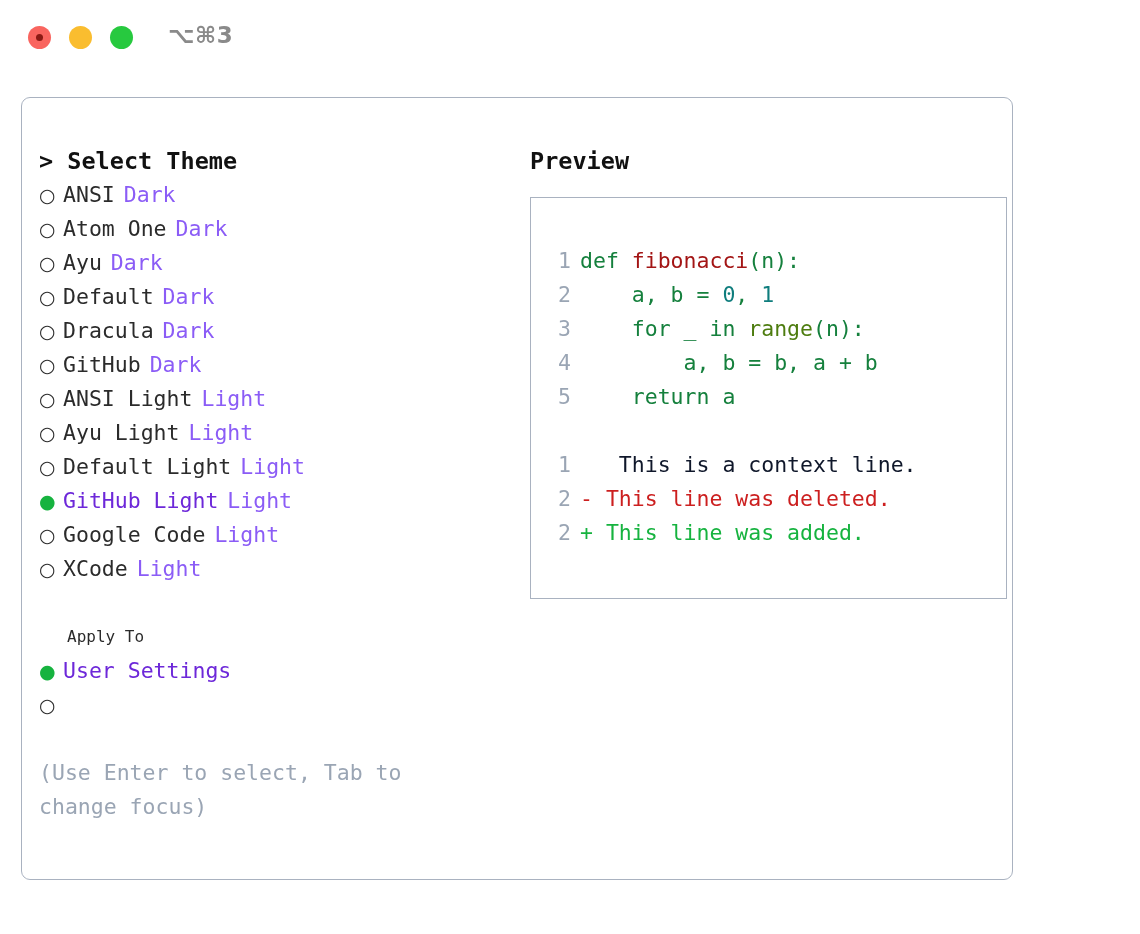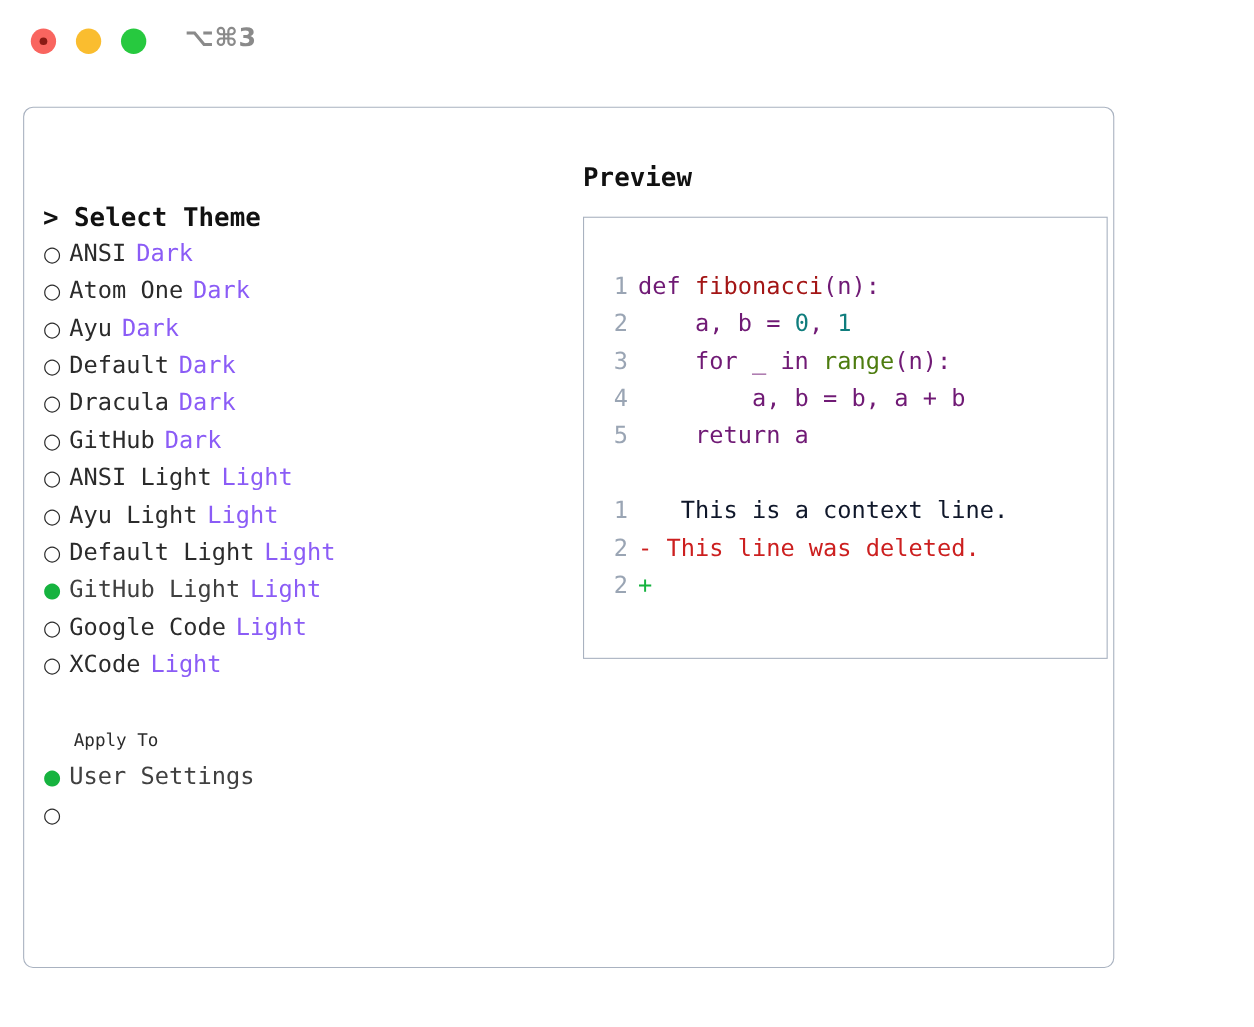--- a/index.html
+++ b/index.html
@@ -88,21 +88,20 @@
     left: 0; top: 0;
     width: 100%; height: 100%;
   }
 
   
   .left-col {
     position: absolute;
     left: 17px;
     top: 46px;
     width: 450px;
-    margin-top: 36px;
   }
 
   .header-line {
     font-size: 23.5px;
     font-weight: bold;
     color: #111111;
     line-height: 34px;
     white-space: pre;
   }
 
@@ -117,21 +116,21 @@
     width: 24px;
     flex: 0 0 24px;
     font-size: 19px;
     color: #2b2b2b;
     font-family: "DejaVu Sans", "Liberation Sans", sans-serif;
   }
   .bullet.sel {
     color: #16b33f;
   }
   .opt-label { color: #2b2b2b; }
-  .opt-label.sel { color: #404040; }
+  .opt-label.sel { color: #6d28d9; }
   .opt-tag {
     color: #8b5cf6;
     padding-left: 9px;
   }
 
   .section-head {
     font-size: 16px;
     color: #2b2b2b;
     line-height: 34px;
     padding-left: 28px;
@@ -178,21 +177,21 @@
     line-height: 34px;
     white-space: pre;
   }
   .ln {
     width: 26px;
     flex: 0 0 26px;
     text-align: right;
     color: #9aa5b4;
     padding-right: 9px;
   }
-  .code-text { color: #701a75; }
+  .code-text { color: #15803d; }
   .tok-fn   { color: #a31515; }
   .tok-num  { color: #0f7d7d; }
   .tok-call { color: #4d7c0f; }
   .blank-row { height: 34px; }
 
   .diff-ctx { color: #0f172a; }
   .diff-del { color: #cc1f1f; }
   .diff-add { color: #16b33f; }
 </style>
 </head>
@@ -235,37 +234,38 @@
 
         <div class="section-head">Apply To</div>
 
         <div id="apply-list">
             <div class="opt-row"><span class="bullet sel">●</span><span class="opt-label sel">User Settings</span></div>
             <div class="opt-row"><span class="bullet">○</span></div>
           </div>
 
         <div class="spacer-line"></div>
 
+        <div class="hint">(Use Enter to select, Tab to change focus)</div>
       </div>
 
       <div class="right-col">
         <div class="preview-title">Preview</div>
 
         <div class="code-box">
           <div id="code-lines">
               <div class="code-line"><span class="ln">1</span><span><span class="code-text">def </span><span class="tok-fn">fibonacci</span><span class="code-text">(n):</span></span></div>
               <div class="code-line"><span class="ln">2</span><span><span class="code-text">    a, b = </span><span class="tok-num">0</span><span class="code-text">, </span><span class="tok-num">1</span></span></div>
               <div class="code-line"><span class="ln">3</span><span><span class="code-text">    for _ in </span><span class="tok-call">range</span><span class="code-text">(n):</span></span></div>
               <div class="code-line"><span class="ln">4</span><span><span class="code-text">        a, b = b, a + b</span></span></div>
               <div class="code-line"><span class="ln">5</span><span><span class="code-text">    return a</span></span></div>
             </div>
           <div class="blank-row"></div>
           <div id="diff-lines">
               <div class="code-line"><span class="ln">1</span><span class="diff-ctx"> </span><span class="diff-ctx">  This is a context line.</span></div>
               <div class="code-line"><span class="ln">2</span><span class="diff-del">-</span><span class="diff-del"> This line was deleted.</span></div>
-              <div class="code-line"><span class="ln">2</span><span class="diff-add">+</span></div>
+              <div class="code-line"><span class="ln">2</span><span class="diff-add">+</span><span class="diff-add"> This line was added.</span></div>
             </div>
         </div>
       </div>
 
     </div>
   </div>
 </div>
 
 </body></html>

